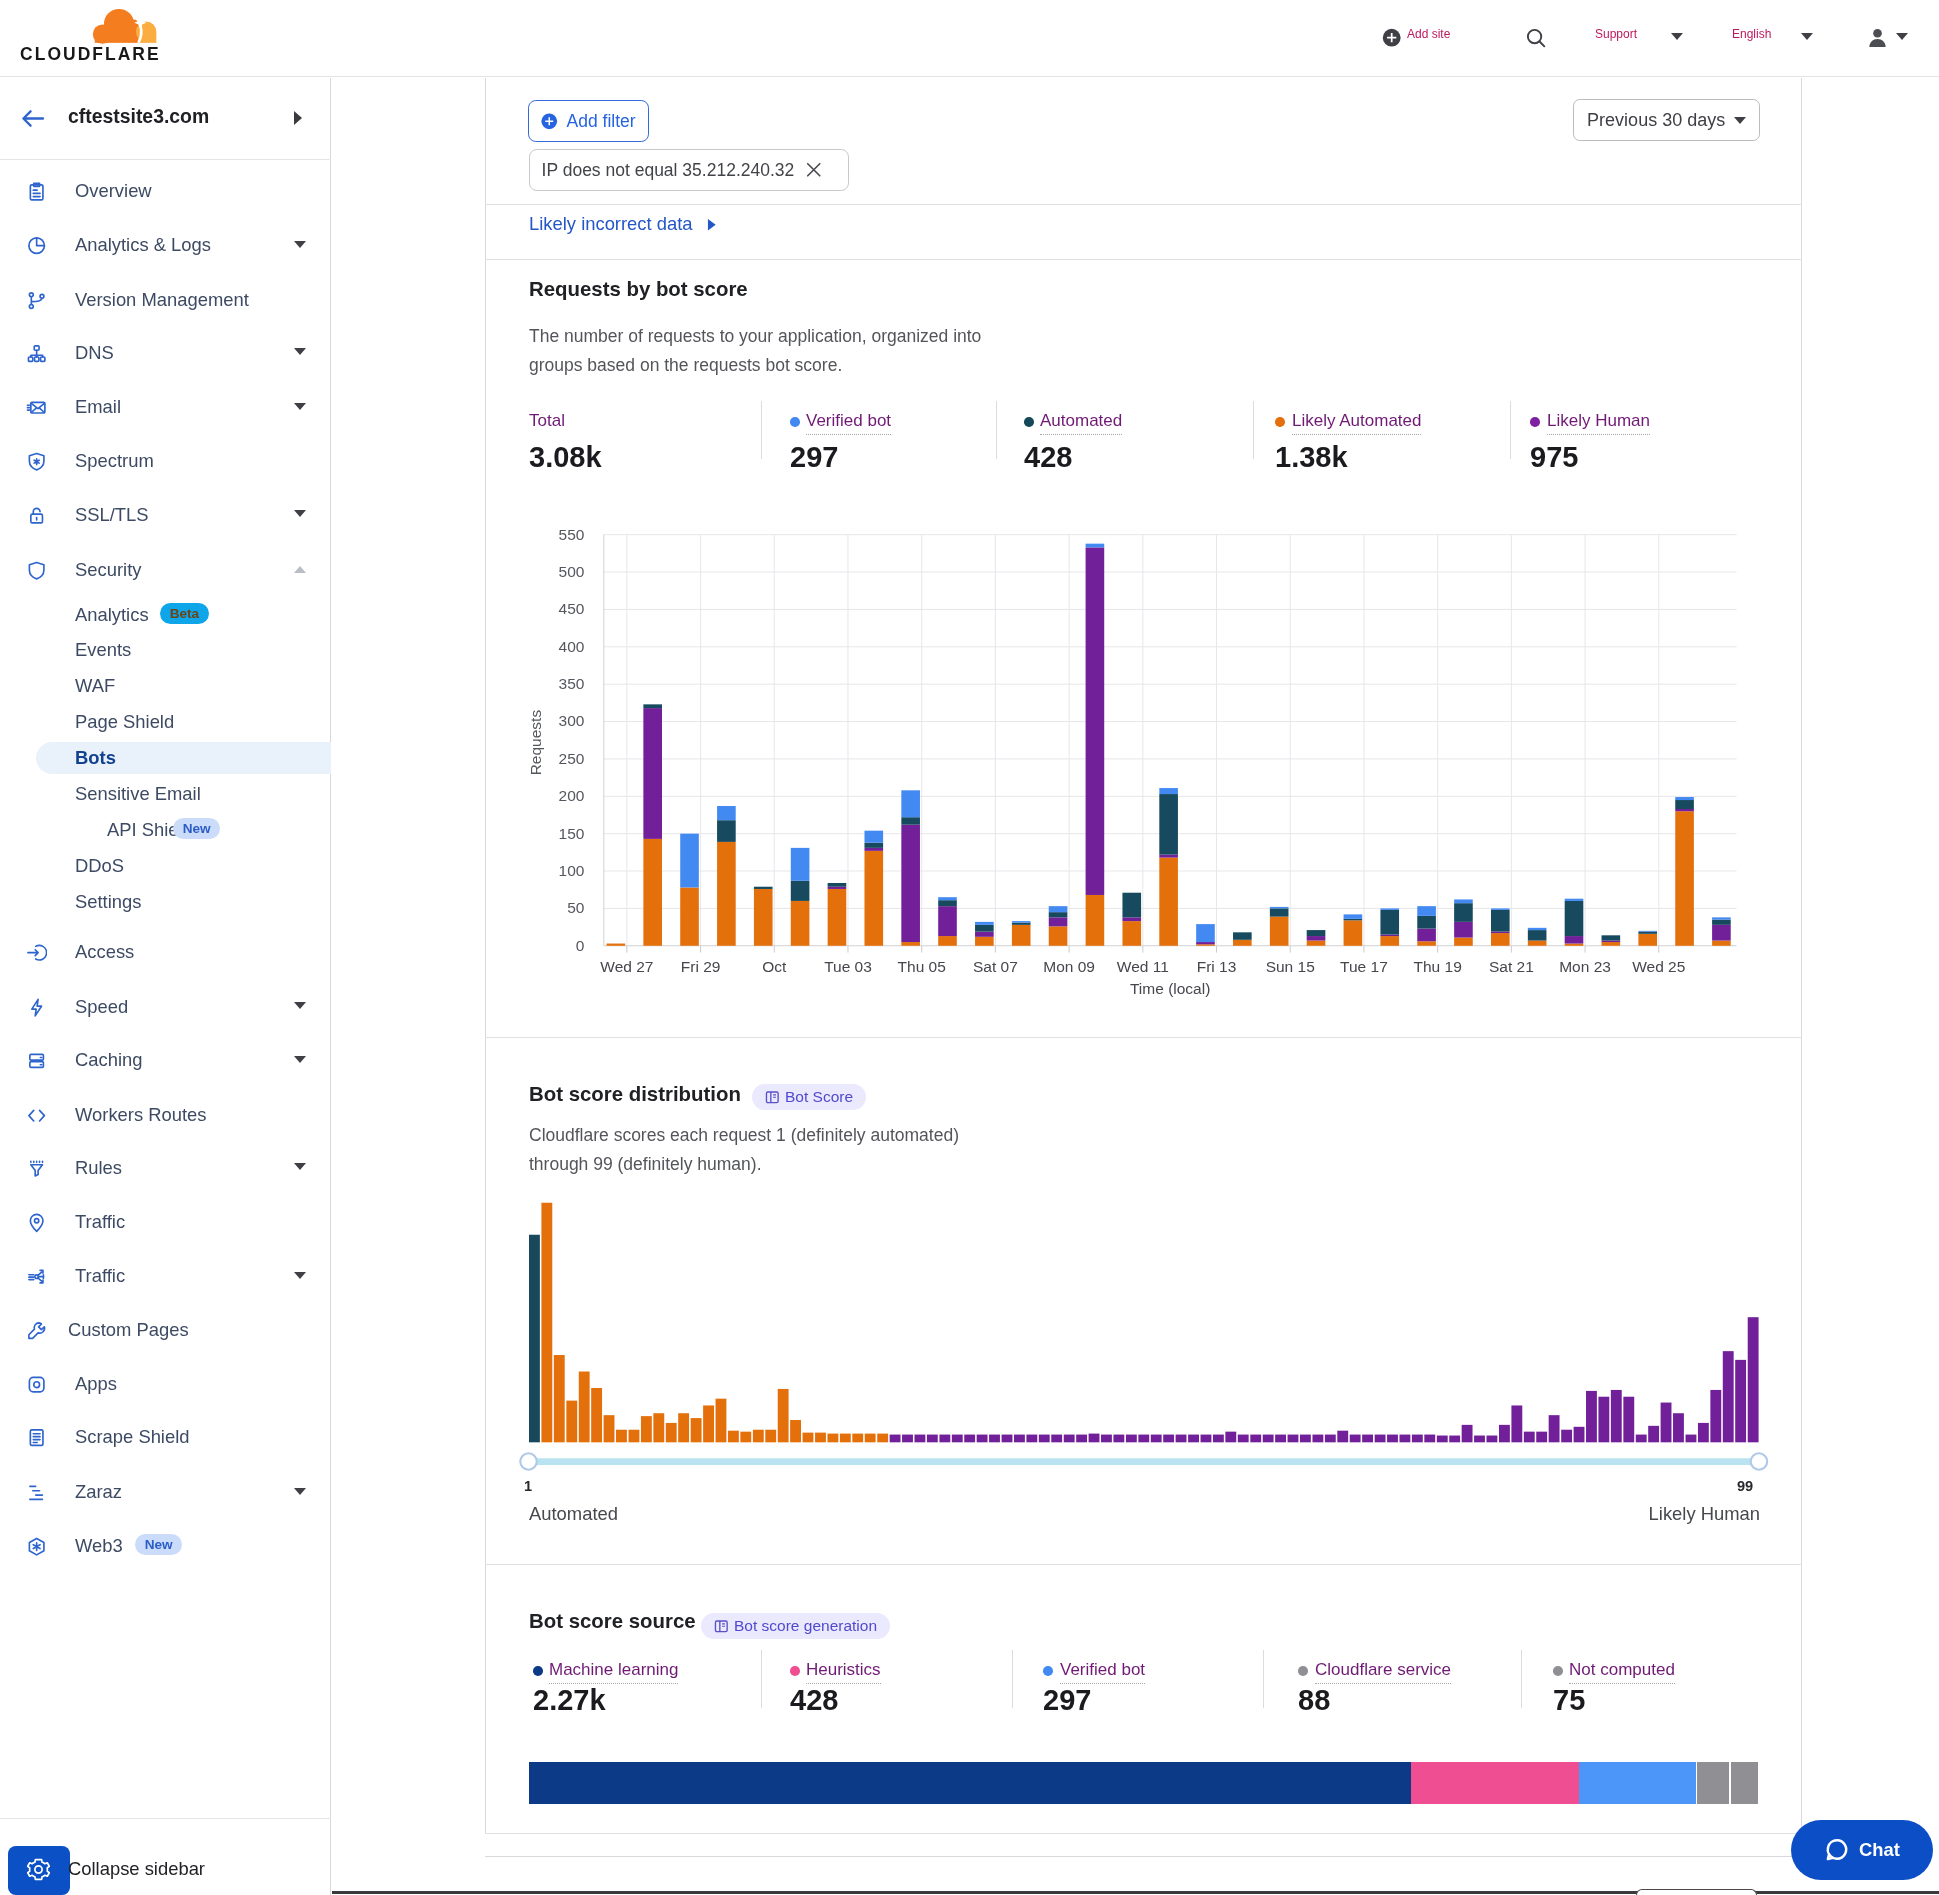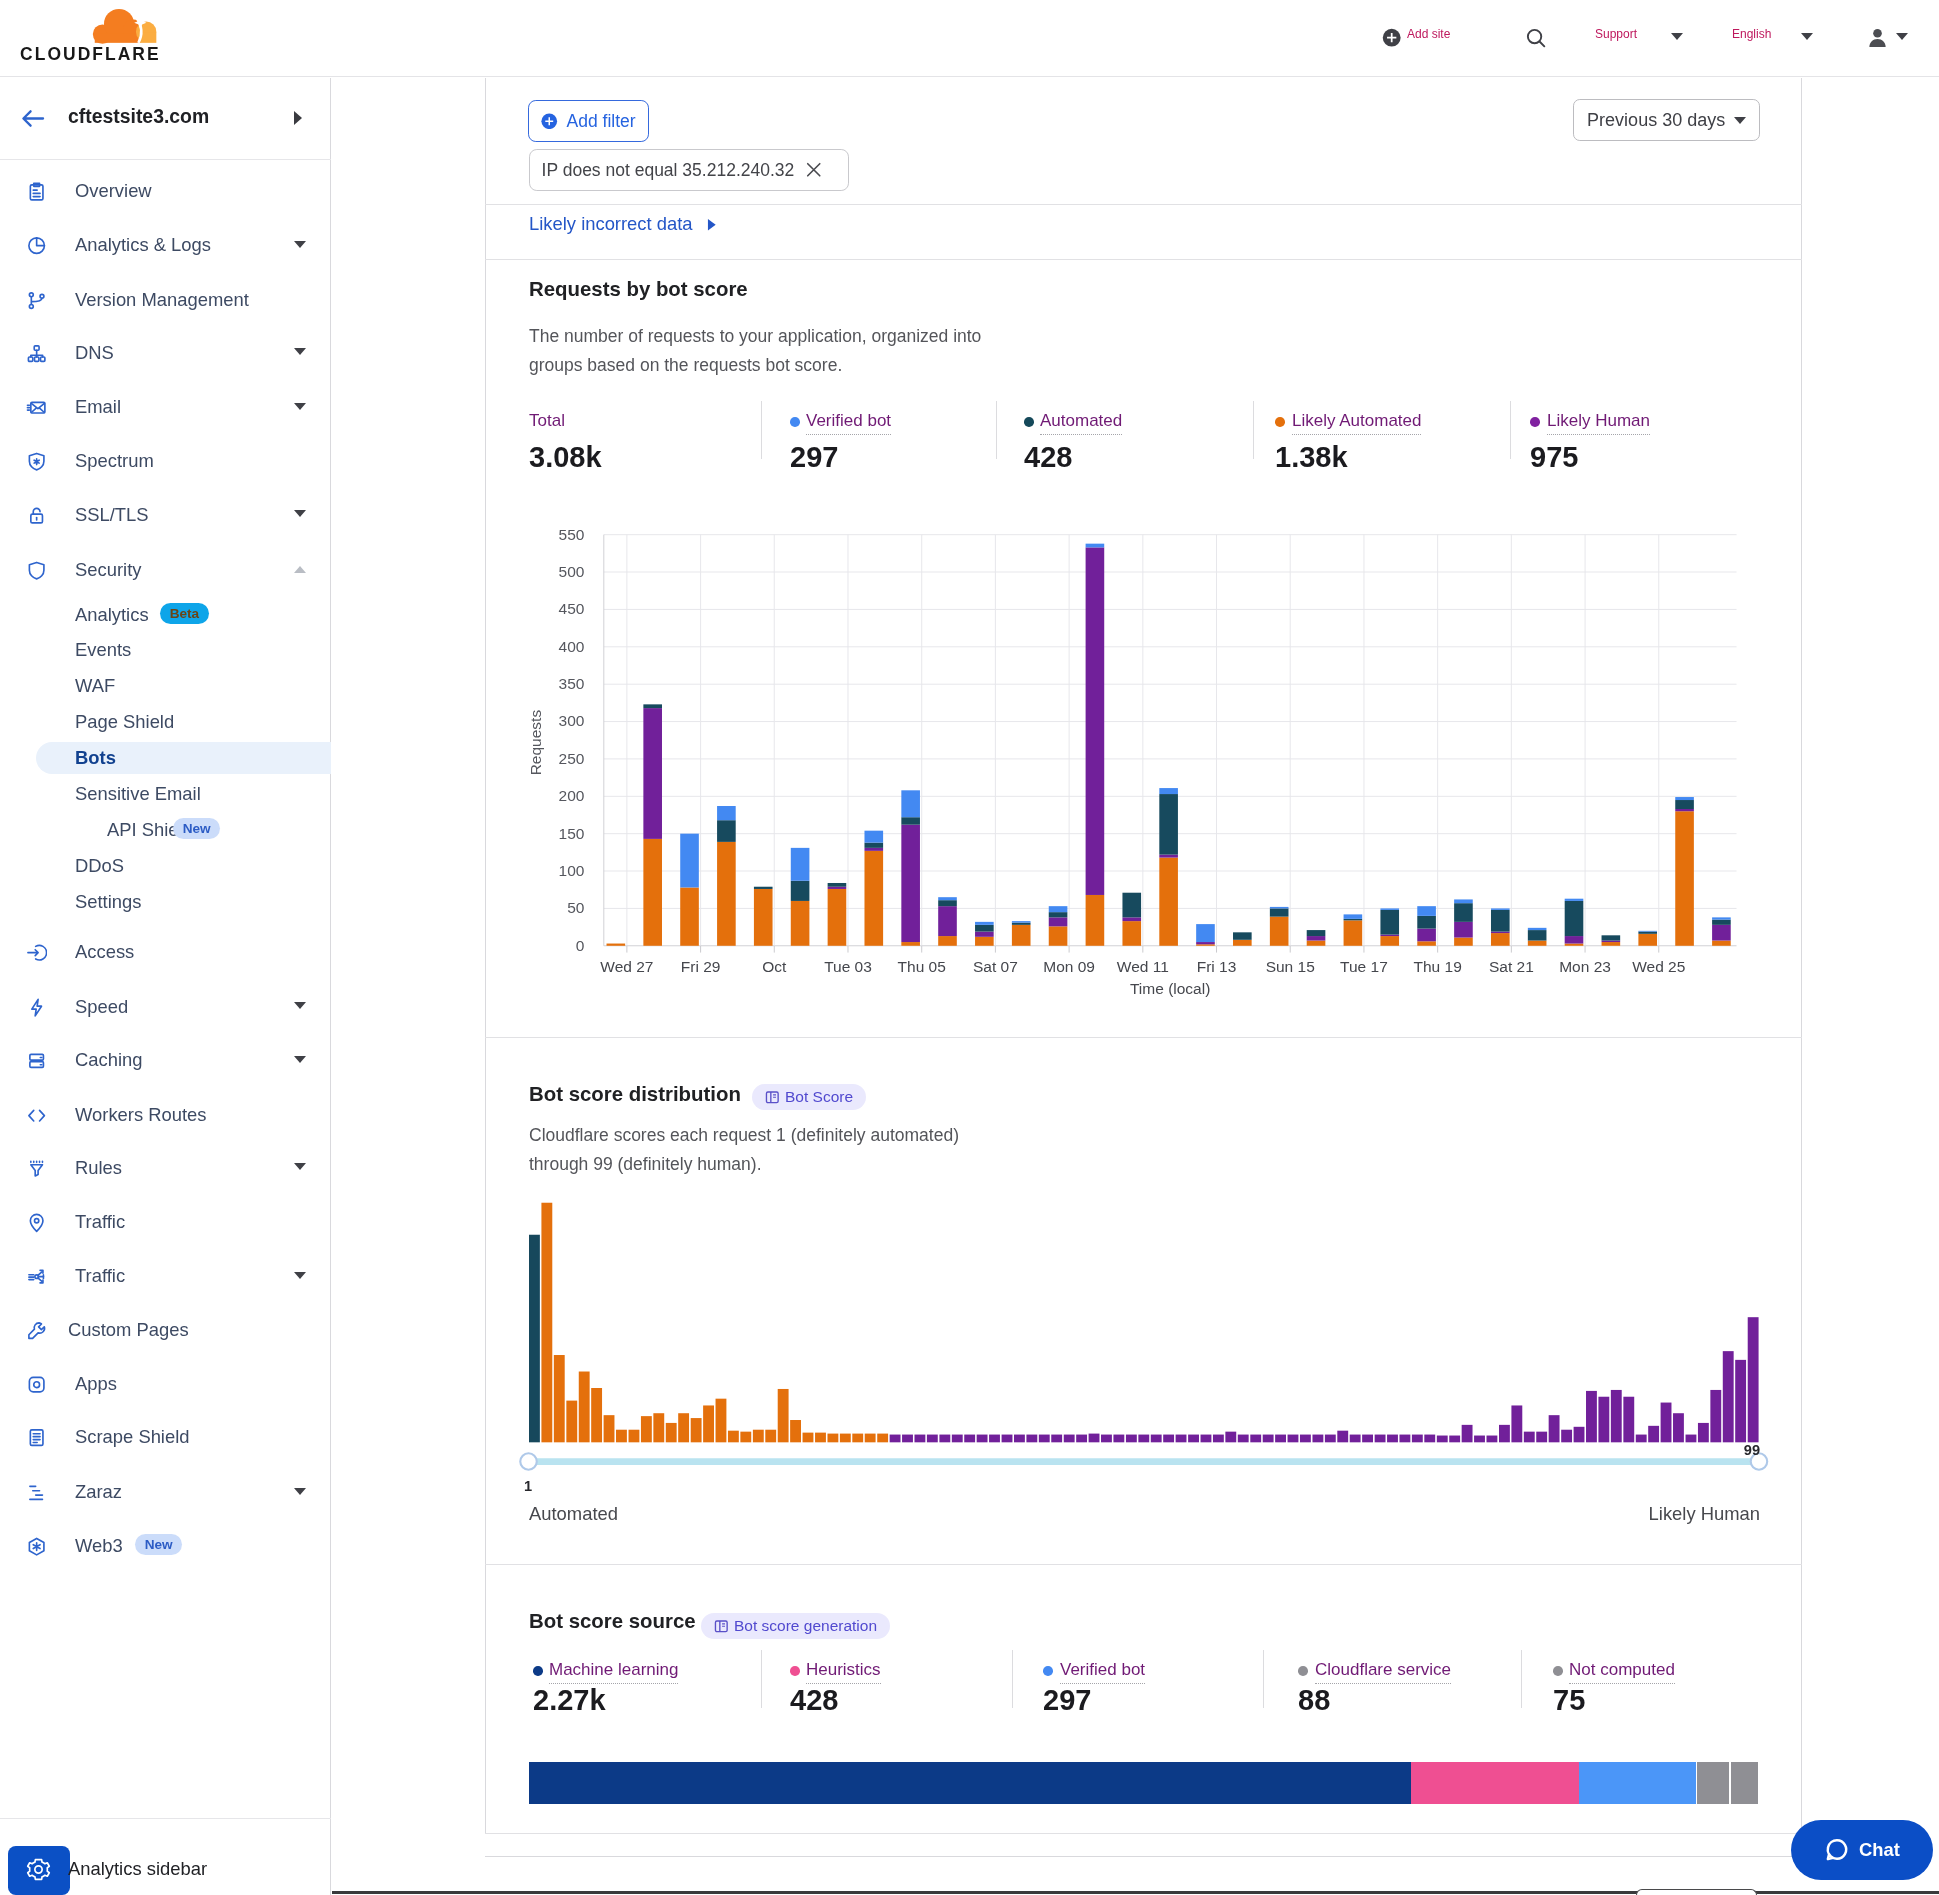--- a/index.html
+++ b/index.html
@@ -185,21 +185,21 @@
 <div class="abs nv" style="left:75px;top:783px;">Sensitive Email</div>
 <div class="abs nv" style="left:75px;top:819px;margin-left:32px;">API Shield</div>
 <div class="abs badge-new" style="left:173px;top:818px">New</div>
 <div class="abs nv" style="left:75px;top:855px;">DDoS</div>
 <div class="abs nv" style="left:75px;top:891px;">Settings</div>
 <div class="abs" style="left:0;top:1818px;width:331px;height:0;border-top:1px solid #e6e6e9"></div>
 <div class="abs" style="left:7.8px;top:1846px;width:62px;height:49px;background:#0b50c5;border-radius:7.8px"></div>
 <svg class="abs" style="left:26px;top:1857px" width="25" height="25" viewBox="0 0 24 24">
     <path d="M12 8.5a3.5 3.5 0 1 0 0 7 3.5 3.5 0 0 0 0-7zm8.5 3.5c0 .6-.05 1.1-.15 1.6l2 1.55-1.9 3.3-2.35-.95c-.8.65-1.7 1.2-2.7 1.55L15 21.5H9l-.4-2.45c-1-.35-1.9-.9-2.7-1.55l-2.35.95-1.9-3.3 2-1.55A8.6 8.6 0 0 1 3.5 12c0-.6.05-1.1.15-1.6l-2-1.55 1.9-3.3 2.35.95c.8-.65 1.7-1.2 2.7-1.55L9 2.5h6l.4 2.45c1 .35 1.9.9 2.7 1.55l2.35-.95 1.9 3.3-2 1.55c.1.5.15 1 .15 1.6z" fill="none" stroke="#fff" stroke-width="1.6" stroke-linejoin="round"></path>
   </svg>
-<div class="abs" style="left:68px;top:1858px;font-size:18.4px;color:#212226">Analytics sidebar</div>
+<div class="abs" style="left:68px;top:1858px;font-size:18.4px;color:#212226">Collapse sidebar</div>
 <div class="abs" style="left:485px;top:78px;width:1317px;height:1755px;border-left:1px solid #d9d9dd;border-right:1px solid #d9d9dd"></div>
 <div class="abs" style="left:485px;top:204px;width:1317px;border-top:1px solid #e1e1e4"></div>
 <div class="abs" style="left:485px;top:259px;width:1317px;border-top:1px solid #e1e1e4"></div>
 <div class="abs" style="left:485px;top:1037px;width:1317px;border-top:1px solid #e1e1e4"></div>
 <div class="abs" style="left:485px;top:1564px;width:1317px;border-top:1px solid #e1e1e4"></div>
 <div class="abs" style="left:485px;top:1833px;width:1317px;border-top:1px solid #e1e1e4"></div>
 <div class="abs" style="left:528px;top:100px;width:121px;height:42px;border:1.9px solid #3569dd;border-radius:7.8px;display:flex;align-items:center;justify-content:center">
 <svg width="16.5" height="16.5" viewBox="0 0 20 20" style="margin-right:8.7px">
       <circle cx="10" cy="10" r="9.5" fill="#2563e0"></circle>
       <path d="M10 5.2v9.6M5.2 10h9.6" stroke="#fff" stroke-width="1.8"></path>
@@ -520,21 +520,21 @@
     <rect x="1750.1" y="1466.0" width="11.2" height="20" fill="#71209a"></rect>
     <rect x="1762.9" y="1432.0" width="11.2" height="54" fill="#71209a"></rect>
     <rect x="1775.7" y="1392.0" width="11.2" height="94" fill="#71209a"></rect>
     <rect x="1788.5" y="1401.0" width="11.2" height="85" fill="#71209a"></rect>
     <rect x="1801.4" y="1357.0" width="11.2" height="129" fill="#71209a"></rect>
     <rect x="544" y="1502.5" width="1270" height="7" rx="3.5" fill="#b9e3f0"></rect>
     <circle cx="544.5" cy="1505.8" r="8.5" fill="#fff" stroke="#afc9e9" stroke-width="2.2"></circle>
     <circle cx="1813.0" cy="1505.8" r="8.5" fill="#fff" stroke="#afc9e9" stroke-width="2.2"></circle>
   </svg>
 <div class="abs" style="left:524px;top:1478px;font-size:14.6px;font-weight:700;color:#27282c">1</div>
-<div class="abs" style="left:1737px;top:1442px;width:23px;text-align:right;font-size:14.6px;font-weight:700;color:#27282c">99</div>
+<div class="abs" style="left:1737px;top:1478px;width:23px;text-align:left;font-size:14.6px;font-weight:700;color:#27282c">99</div>
 <div class="abs" style="left:529px;top:1503px;font-size:18.4px;color:#47484d">Automated</div>
 <div class="abs" style="left:1566px;top:1503px;width:194px;text-align:right;font-size:18.4px;color:#47484d">Likely Human</div>
 <div class="abs sect" style="left:529px;top:1610px">Bot score source</div>
 <div class="abs pill" style="left:701px;top:1613px"><svg width="14.6" height="14.6" viewBox="0 0 15 15" style="margin-right:5.8px;flex:0 0 auto">
       <rect x="1.5" y="2" width="12" height="11" rx="1.5" fill="none" stroke="#5a50c8" stroke-width="1.4"></rect>
       <path d="M6 2v11" stroke="#5a50c8" stroke-width="1.4"></path>
       <path d="M8.3 5h3M8.3 7.5h3" stroke="#5a50c8" stroke-width="1.1"></path>
     </svg>Bot score generation</div>
 <div class="abs" style="left:533px;top:1666px;width:9.7px;height:9.7px;border-radius:50%;background:#0c3a87"></div>
 <div class="abs statlab dotted" style="left:549px;top:1660px">Machine learning</div>

